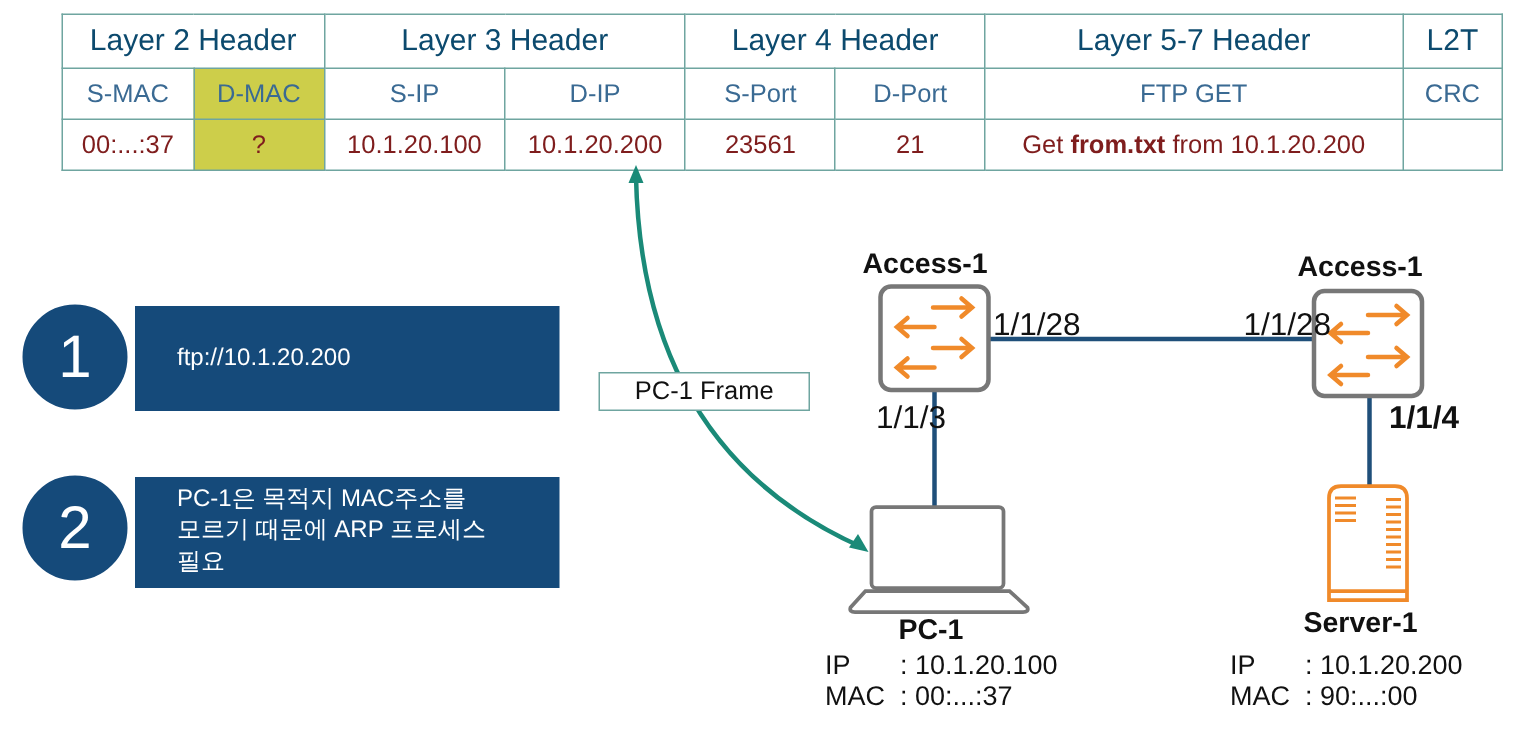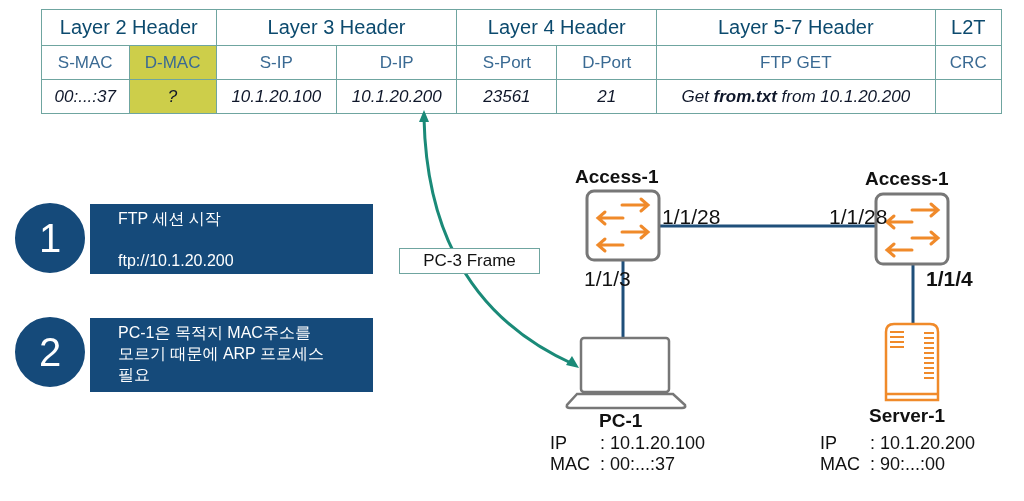--- a/index.html
+++ b/index.html
@@ -1,21 +1,21 @@
 <!DOCTYPE html>
 <html><head>
 <meta charset="utf-8">
 <style>
   html,body{margin:0;padding:0;background:#ffffff;}
   body{width:1024px;height:501px;position:relative;overflow:hidden;font-family:"Liberation Sans",sans-serif;}
   .frame-table{position:absolute;left:41px;top:9px;border-collapse:collapse;width:961px;}
   .frame-table td{border:1.5px solid #6fa5a0;text-align:center;height:34px;padding:0;}
   .frame-table tr.hdr td{font-size:20px;color:#0c4a6e;height:35px;}
   .frame-table tr.sub td{font-size:17px;color:#3a6a93;height:33px;}
-  .frame-table tr.val td{font-size:17px;color:#0f172a;height:33px;font-style:italic;}
+  .frame-table tr.val td{font-size:17px;color:#7f1d1d;height:33px;}
   .frame-table td.hl{background:#cdce4a;}
   .cw1{width:87px}.cw2{width:87px}.cw3{width:120px}.cw4{width:120px}.cw5{width:100px}.cw6{width:100px}.cw7{width:281px}.cw8{width:66px}
   .step{position:absolute;left:10px;}
   .step .circle{position:absolute;left:0;top:0;width:80px;height:80px;border-radius:50%;background:#154a7a;border:5px solid #fff;color:#fff;font-size:40px;display:flex;align-items:center;justify-content:center;box-sizing:border-box;z-index:2;}
   .step .box{position:absolute;left:80px;background:#154a7a;color:#fff;font-size:16px;line-height:22px;padding:4px 10px 4px 28px;box-sizing:border-box;}
   #diagram{position:absolute;left:0;top:0;}
   .lbl{position:absolute;font-size:21px;color:#111;}
   .name{position:absolute;font-size:19px;font-weight:bold;color:#111;}
   .info{position:absolute;font-size:18px;color:#111;line-height:21px;}
   .info span{display:inline-block;}
@@ -108,21 +108,21 @@
     </g>
   </g>
 
   <g>
     <path d="M424 118 Q428 300 575 365" fill="none" stroke="#1a8a78" stroke-width="3"></path>
     <polygon points="424,110 419,122 429,122" fill="#1a8a78"></polygon>
     <polygon points="579,368 566,365 572,356" fill="#1a8a78"></polygon>
   </g>
 </svg>
 
-<div class="frame-label">PC-3 Frame</div>
+<div class="frame-label">PC-1 Frame</div>
 
 <div class="name" style="left:575px;top:166px;">Access-1</div>
 <div class="name" style="left:865px;top:168px;">Access-1</div>
 <div class="lbl" style="left:662px;top:205px;">1/1/28</div>
 <div class="lbl" style="left:829px;top:205px;">1/1/28</div>
 <div class="lbl" style="left:584px;top:267px;">1/1/3</div>
 <div class="lbl" style="left:926px;top:267px;font-weight:bold;">1/1/4</div>
 
 <div class="name" style="left:599px;top:410px;">PC-1</div>
 <div class="info" style="left:550px;top:433px;">
@@ -132,21 +132,20 @@
 
 <div class="name" style="left:869px;top:405px;">Server-1</div>
 <div class="info" style="left:820px;top:433px;">
   <div><span style="width:50px">IP</span><span>: 10.1.20.200</span></div>
   <div><span style="width:50px">MAC</span><span>: 90:...:00</span></div>
 </div>
 
 <div class="step" style="top:198px;">
   <div class="circle">1</div>
   <div class="box" style="top:6px;width:283px;height:70px;">
-    <div>FTP 세션 시작</div>
     <div style="margin-top:20px">ftp://10.1.20.200</div>
   </div>
 </div>
 <div class="step" style="top:312px;">
   <div class="circle">2</div>
   <div class="box" style="top:6px;width:283px;height:74px;line-height:21px;">
     <div>PC-1은 목적지 MAC주소를</div>
     <div>모르기 때문에 ARP 프로세스</div>
     <div>필요</div>
   </div>

